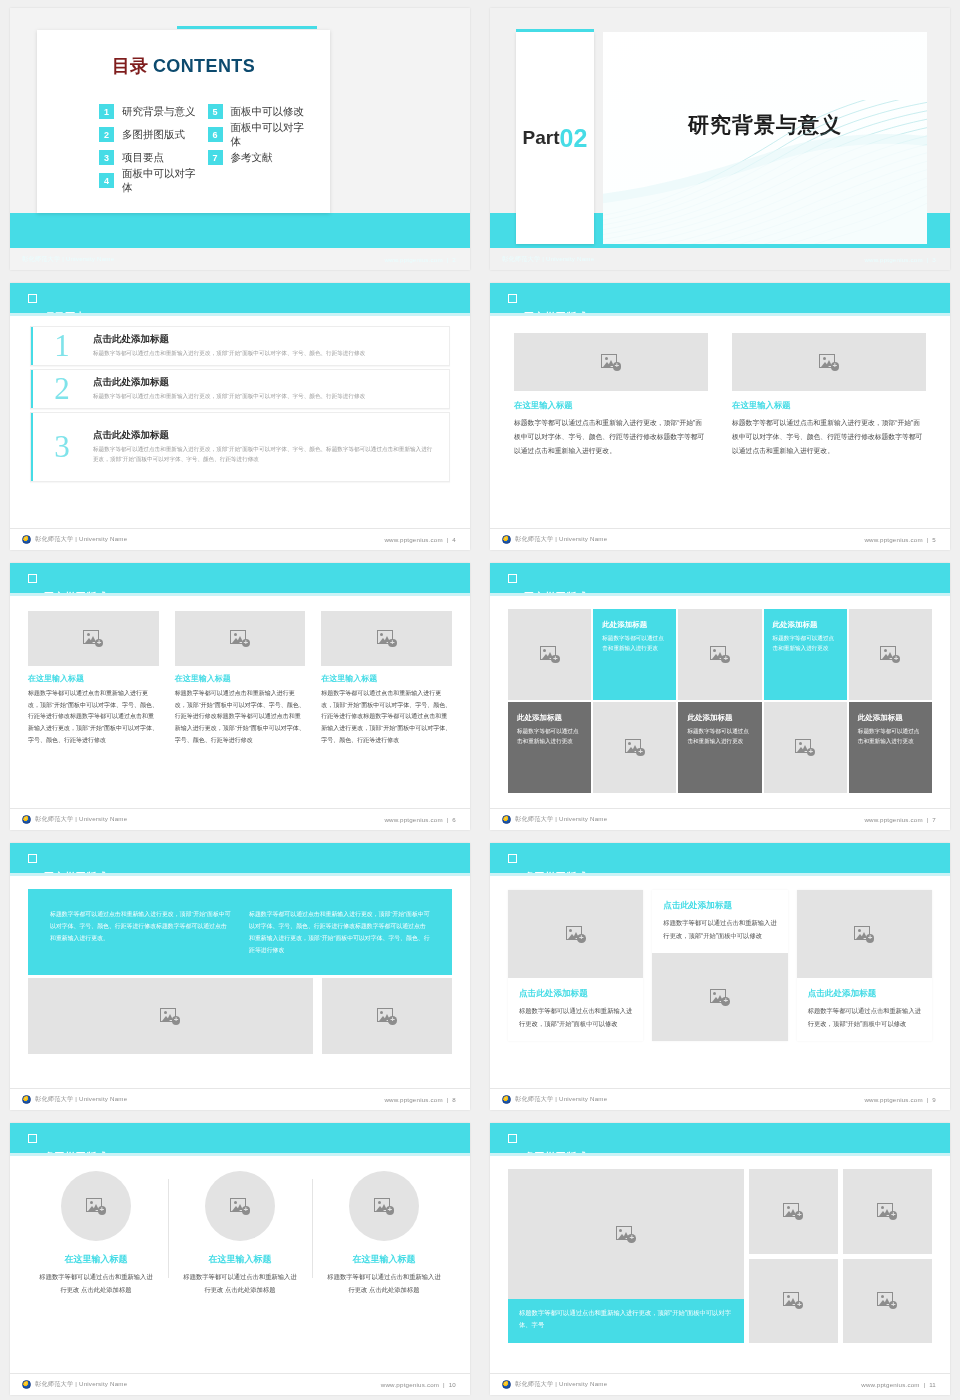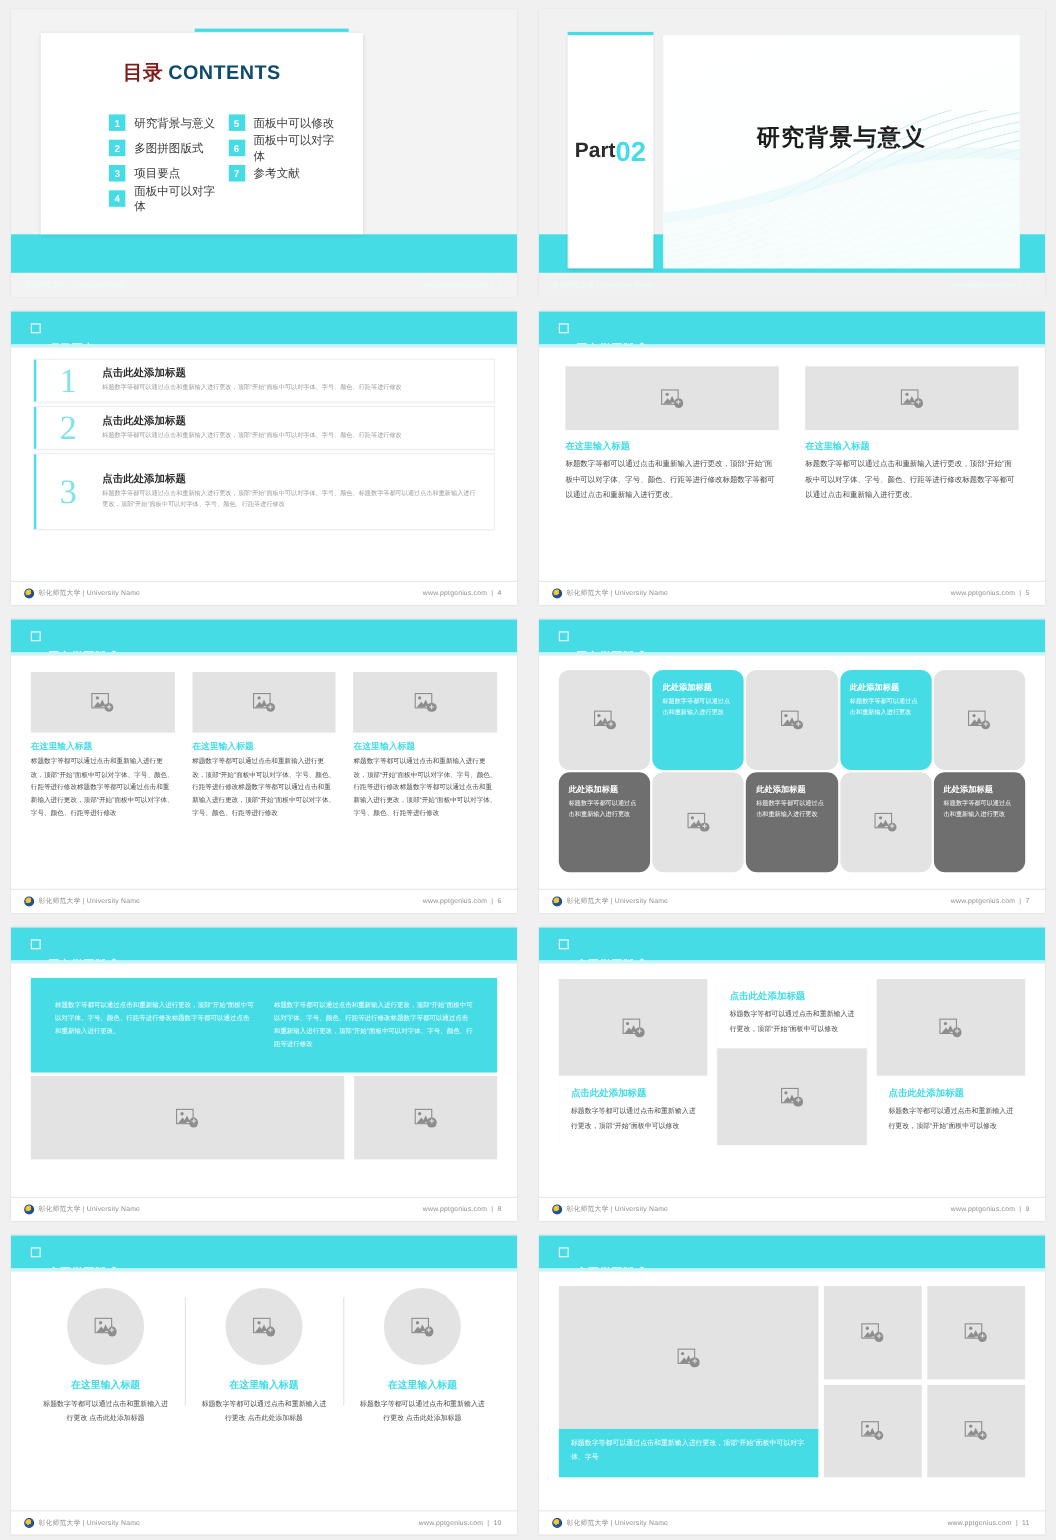--- a/index.html
+++ b/index.html
@@ -154,21 +154,21 @@
   .three .col{ flex:1; }
   .three .ph{ height:55px; }
   .three .cap-t{ font-size:8px; margin:7px 0 4px; }
   .three .cap-d{ font-size:6px; line-height:1.95; }
 
   
   .mos{
     display:grid; grid-template-columns:repeat(5,1fr); grid-template-rows:1fr 1fr;
     gap:2px; padding:16px 18px 0 18px; height:200px;
   }
-  .cell{ display:flex; align-items:center; justify-content:center;border-radius:10px; }
+  .cell{ display:flex; align-items:center; justify-content:center; }
   .cell.gray{ background:#e3e3e3; }
   .cell.teal{ background:#46dce6; }
   .cell.dark{ background:#6f6f6f; }
   .cell.txt{ display:block; padding:11px 9px 0 9px; }
   .cell .ct{ font-size:7.5px; font-weight:bold; color:#fff; margin-bottom:3px; }
   .cell .cd{ font-size:5.6px; color:#fff; line-height:1.85; }
 
   
   .s8-bar{
     margin:16px 18px 0 18px; background:#46dce6; display:flex; gap:18px;

